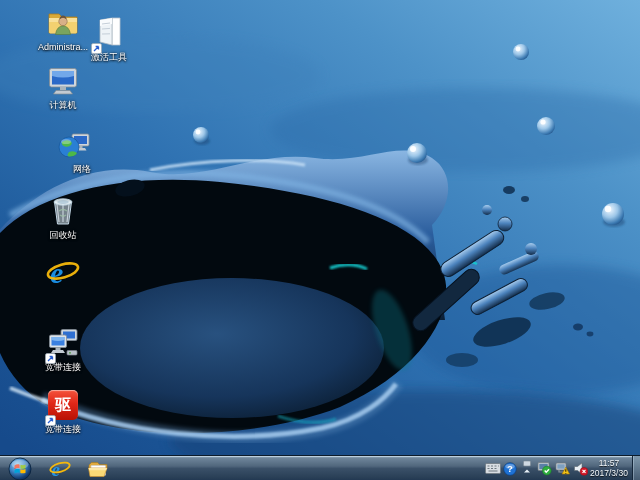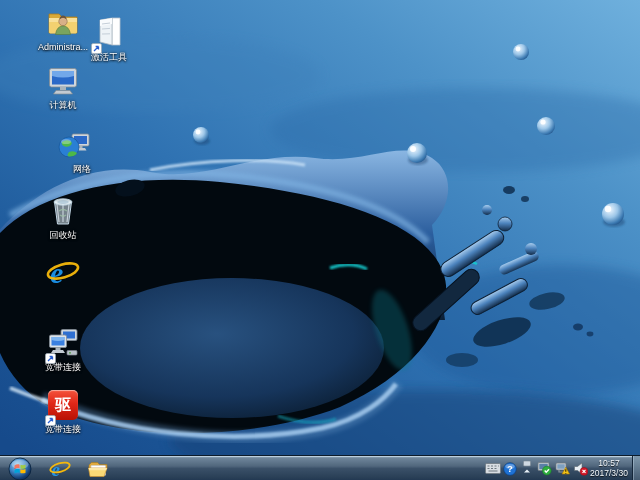--- a/index.html
+++ b/index.html
@@ -354,18 +354,18 @@
 
   <div class="tb-item" style="left:571px;width:18px;">
     <svg viewBox="0 0 15 15" width="15" height="15">
       <path d="M1.5 5.5 h3 L9 2 v11 L4.5 9.5 h-3 Z" fill="#e8eef3" stroke="#5e6870" stroke-width="0.6"></path>
       <circle cx="11" cy="10.4" r="3.9" fill="#d41a2a" stroke="#8e0d18" stroke-width="0.5"></circle>
       <path d="M9.5 8.9 L12.5 11.9 M12.5 8.9 L9.5 11.9" stroke="#ffffff" stroke-width="1.2"></path>
     </svg>
   </div>
 
   <div class="clock">
-    <div>10:57</div>
+    <div>11:57</div>
     <div>2017/3/30</div>
   </div>
 
   <div class="show-desktop"></div>
 </div>
 
 </body></html>

